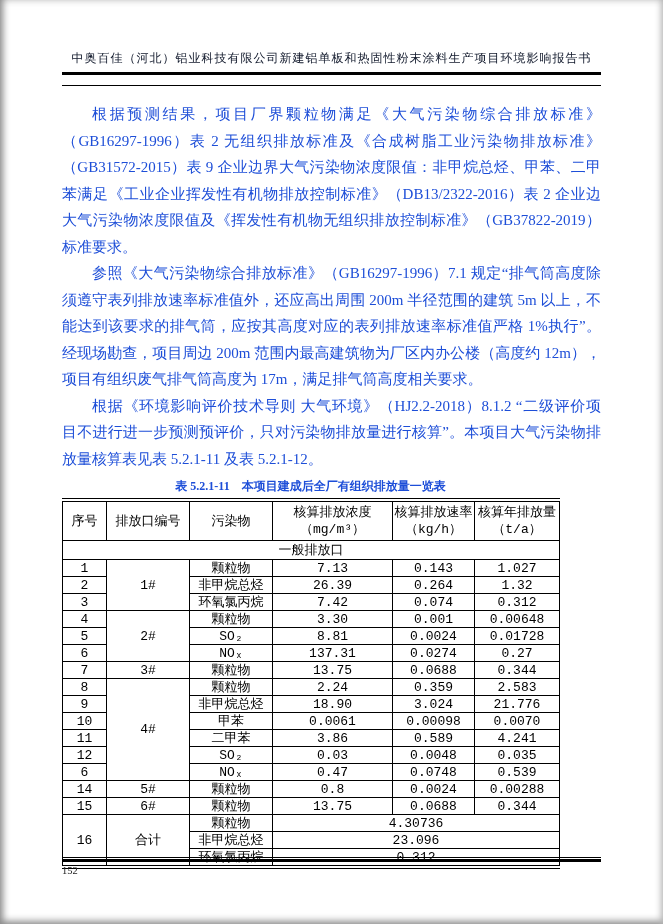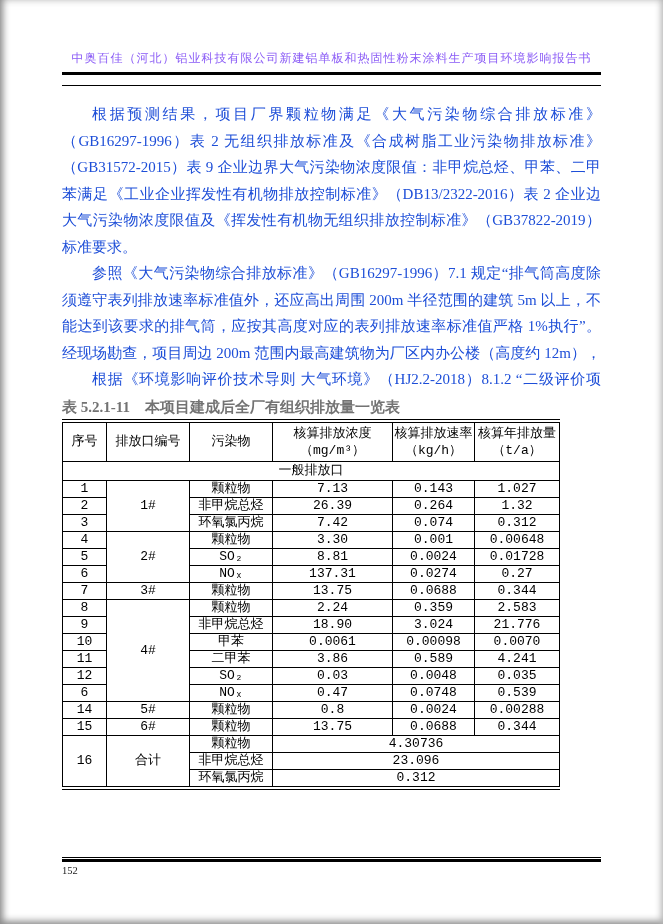--- a/index.html
+++ b/index.html
@@ -22,21 +22,21 @@
   }
 
   
   .doc-header{position:absolute;top:0;left:62px;width:539px;}
   .doc-header .htitle{
     margin-top:50px;
     text-align:center;
     font-size:12px;
     letter-spacing:1px;
     white-space:nowrap;
-    color:#8b5cf6;
+    color:#0f172a;
   }
   .hrule-thick{margin-top:5px;height:3px;background:#000;}
   .hrule-thin{margin-top:10px;height:1px;background:#000;}
 
   
   .content{position:absolute;top:101px;left:62px;width:539px;}
   .para{font-size:15px;color:#1d4ed8;}
   .para .line{
     height:26.5px;
     line-height:26.5px;
@@ -46,24 +46,24 @@
     white-space:normal;
   }
   .para .line.first{text-indent:30px;}
   .para .line.last{text-align-last:left;font-family:Liberation Serif, serif;}
 
   
   .table-title{
     width:497px;
     margin-top:3px;
     height:23px;line-height:23px;
-    text-align:left;
+    text-align:center;
     font-weight:bold;
-    font-size:15px;
-    color:#737373;
+    font-size:12px;
+    color:#1d4ed8;
   }
   table.emission{
     width:497px;
     table-layout:fixed;
     border-collapse:collapse;
     border-top:4px double #000;
     border-bottom:4px double #000;
     border-left:1px solid #000;
     border-right:1px solid #000;
     font-family:Liberation Mono, monospace;
@@ -116,23 +116,26 @@
       <div class="line">（GB31572-2015）表 9 企业边界大气污染物浓度限值：非甲烷总烃、甲苯、二甲</div>
       <div class="line">苯满足《工业企业挥发性有机物排放控制标准》（DB13/2322-2016）表 2 企业边界</div>
       <div class="line">大气污染物浓度限值及《挥发性有机物无组织排放控制标准》（GB37822-2019）</div>
       <div class="line last">标准要求。</div>
     </div>
   <div class="para">
       <div class="line first">参照《大气污染物综合排放标准》（GB16297-1996）7.1 规定“排气筒高度除</div>
       <div class="line">须遵守表列排放速率标准值外，还应高出周围 200m 半径范围的建筑 5m 以上，不</div>
       <div class="line">能达到该要求的排气筒，应按其高度对应的表列排放速率标准值严格 1%执行”。</div>
       <div class="line">经现场勘查，项目周边 200m 范围内最高建筑物为厂区内办公楼（高度约 12m），</div>
+      <div class="line last">项目有组织废气排气筒高度为 17m，满足排气筒高度相关要求。</div>
     </div>
   <div class="para">
       <div class="line first">根据《环境影响评价技术导则 大气环境》（HJ2.2-2018）8.1.2 “二级评价项</div>
+      <div class="line">目不进行进一步预测预评价，只对污染物排放量进行核算”。本项目大气污染物排</div>
+      <div class="line last">放量核算表见表 5.2.1-11 及表 5.2.1-12。</div>
     </div>
 
   <div class="table-title">表 5.2.1-11　本项目建成后全厂有组织排放量一览表</div>
 
   <table class="emission">
     <colgroup>
         <col style="width: 44px;">
         <col style="width: 83px;">
         <col style="width: 83px;">
         <col style="width: 120px;">

